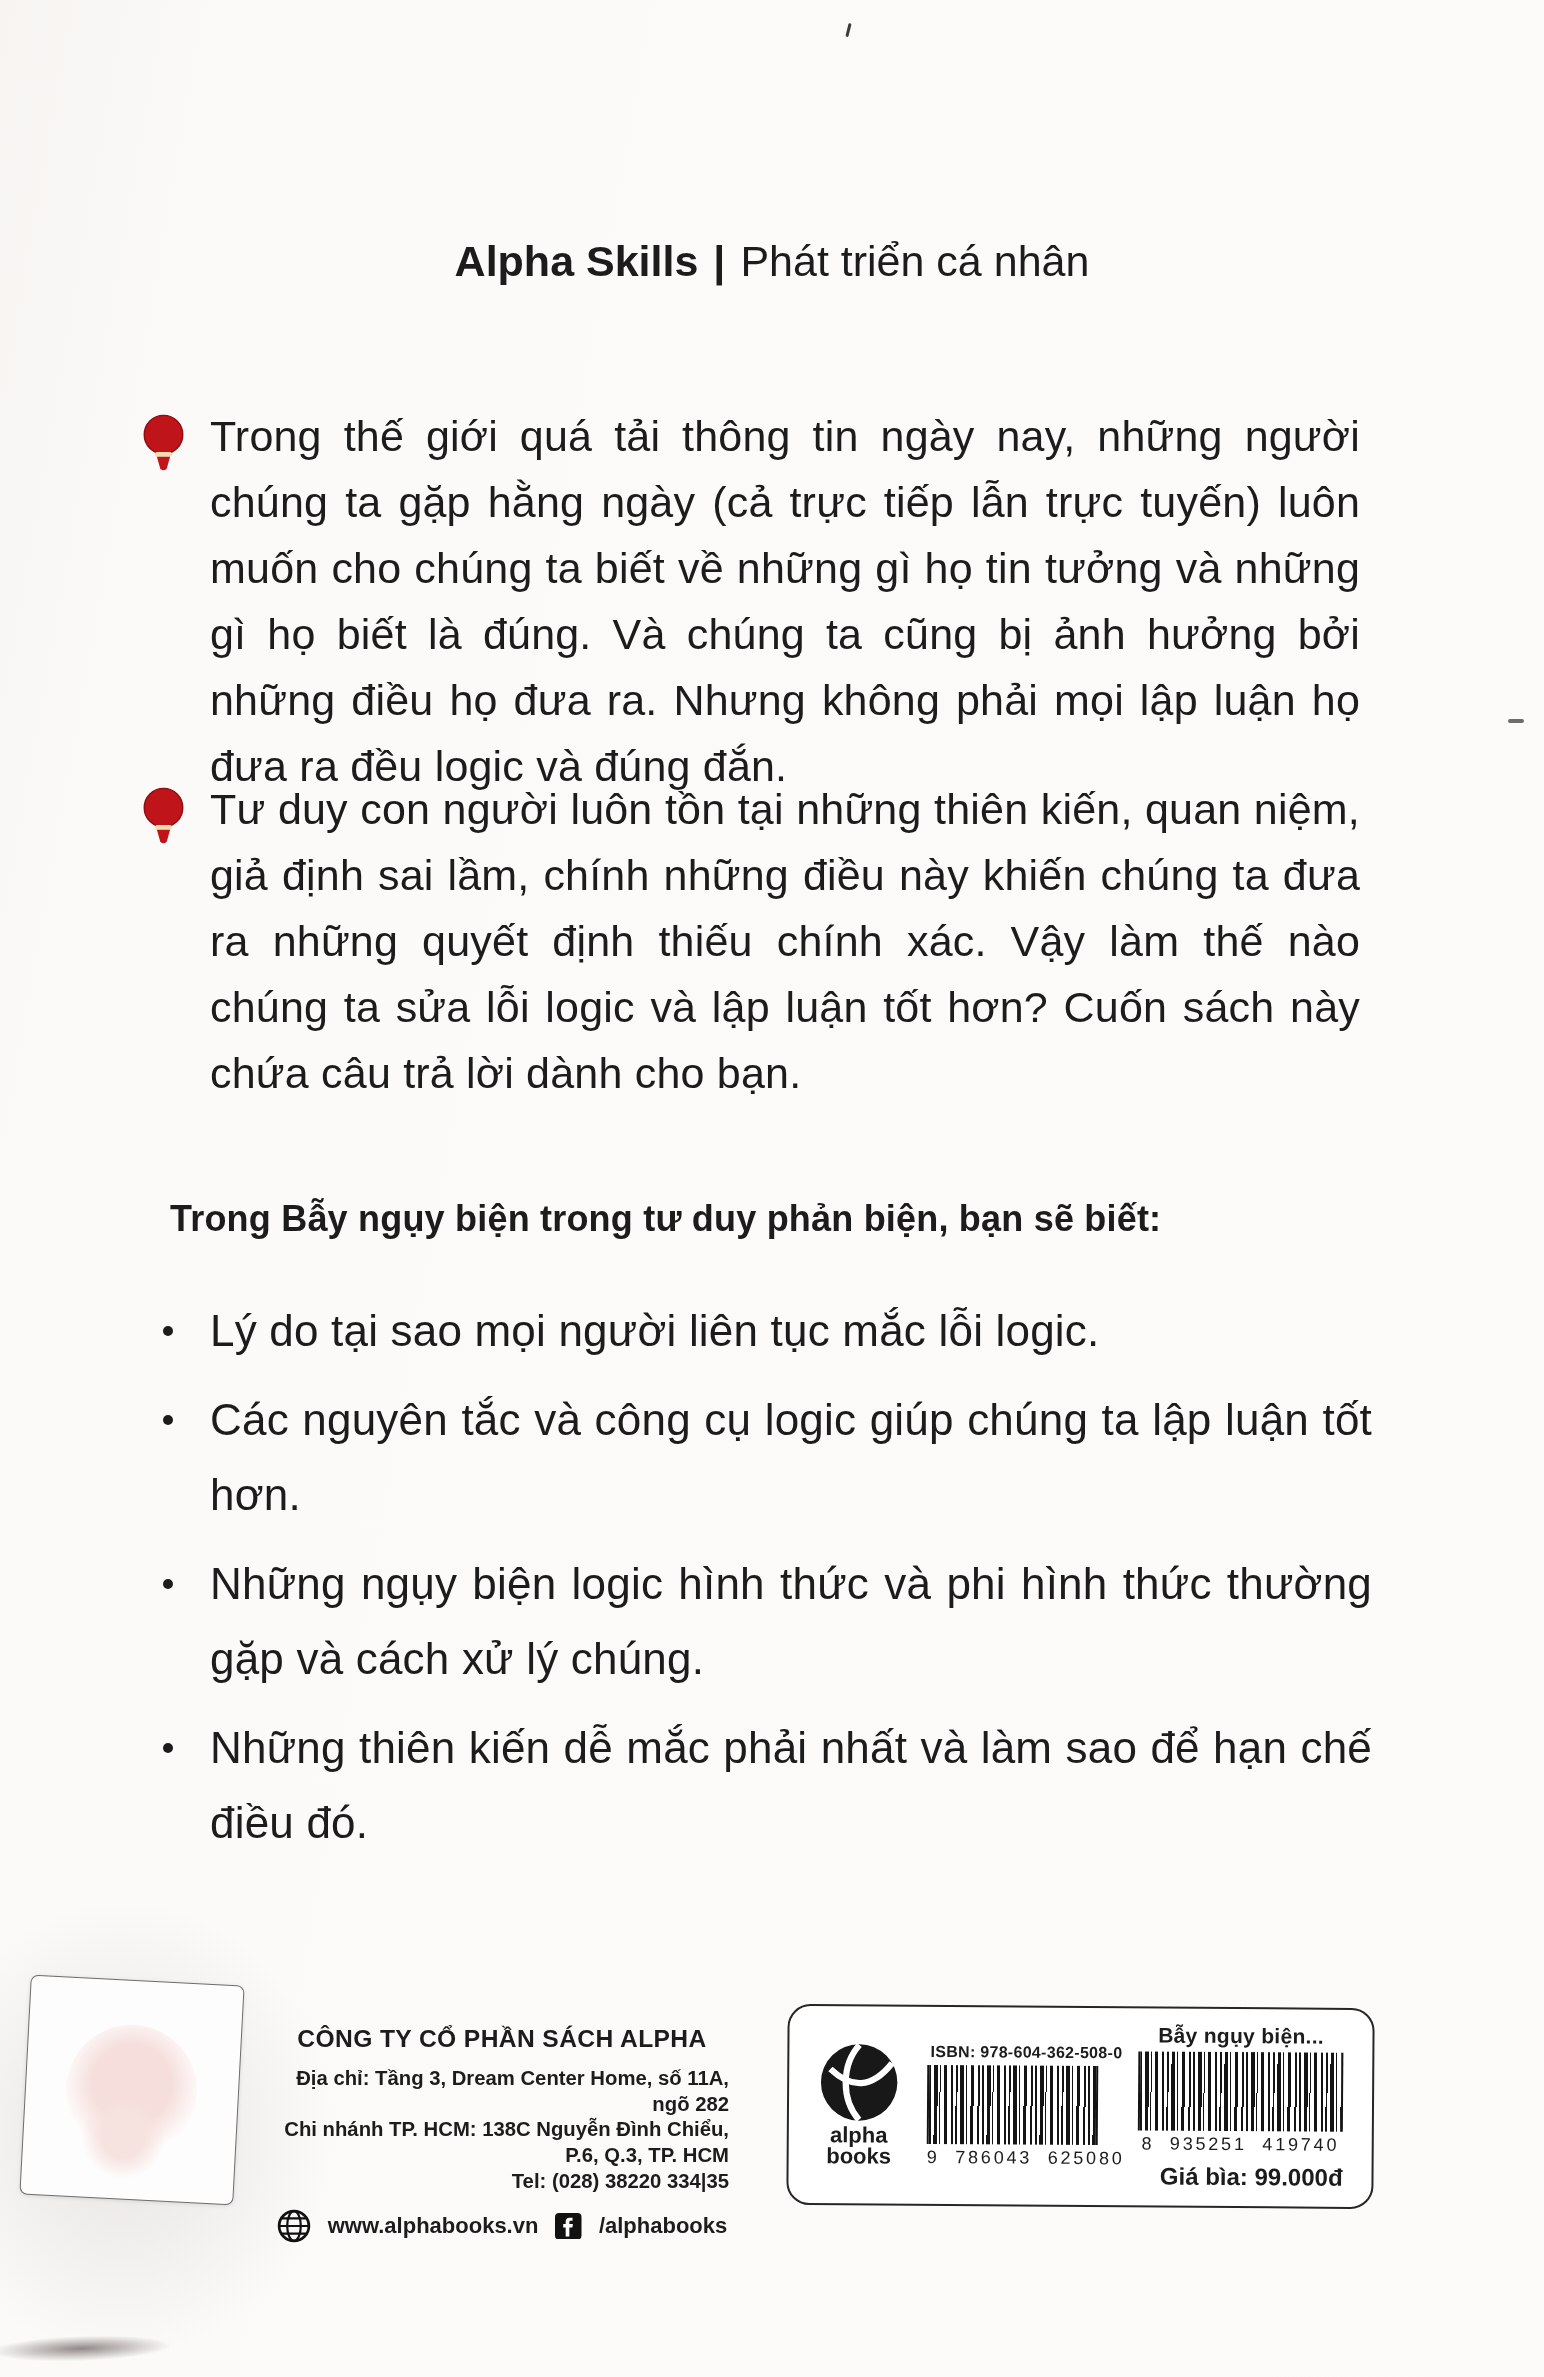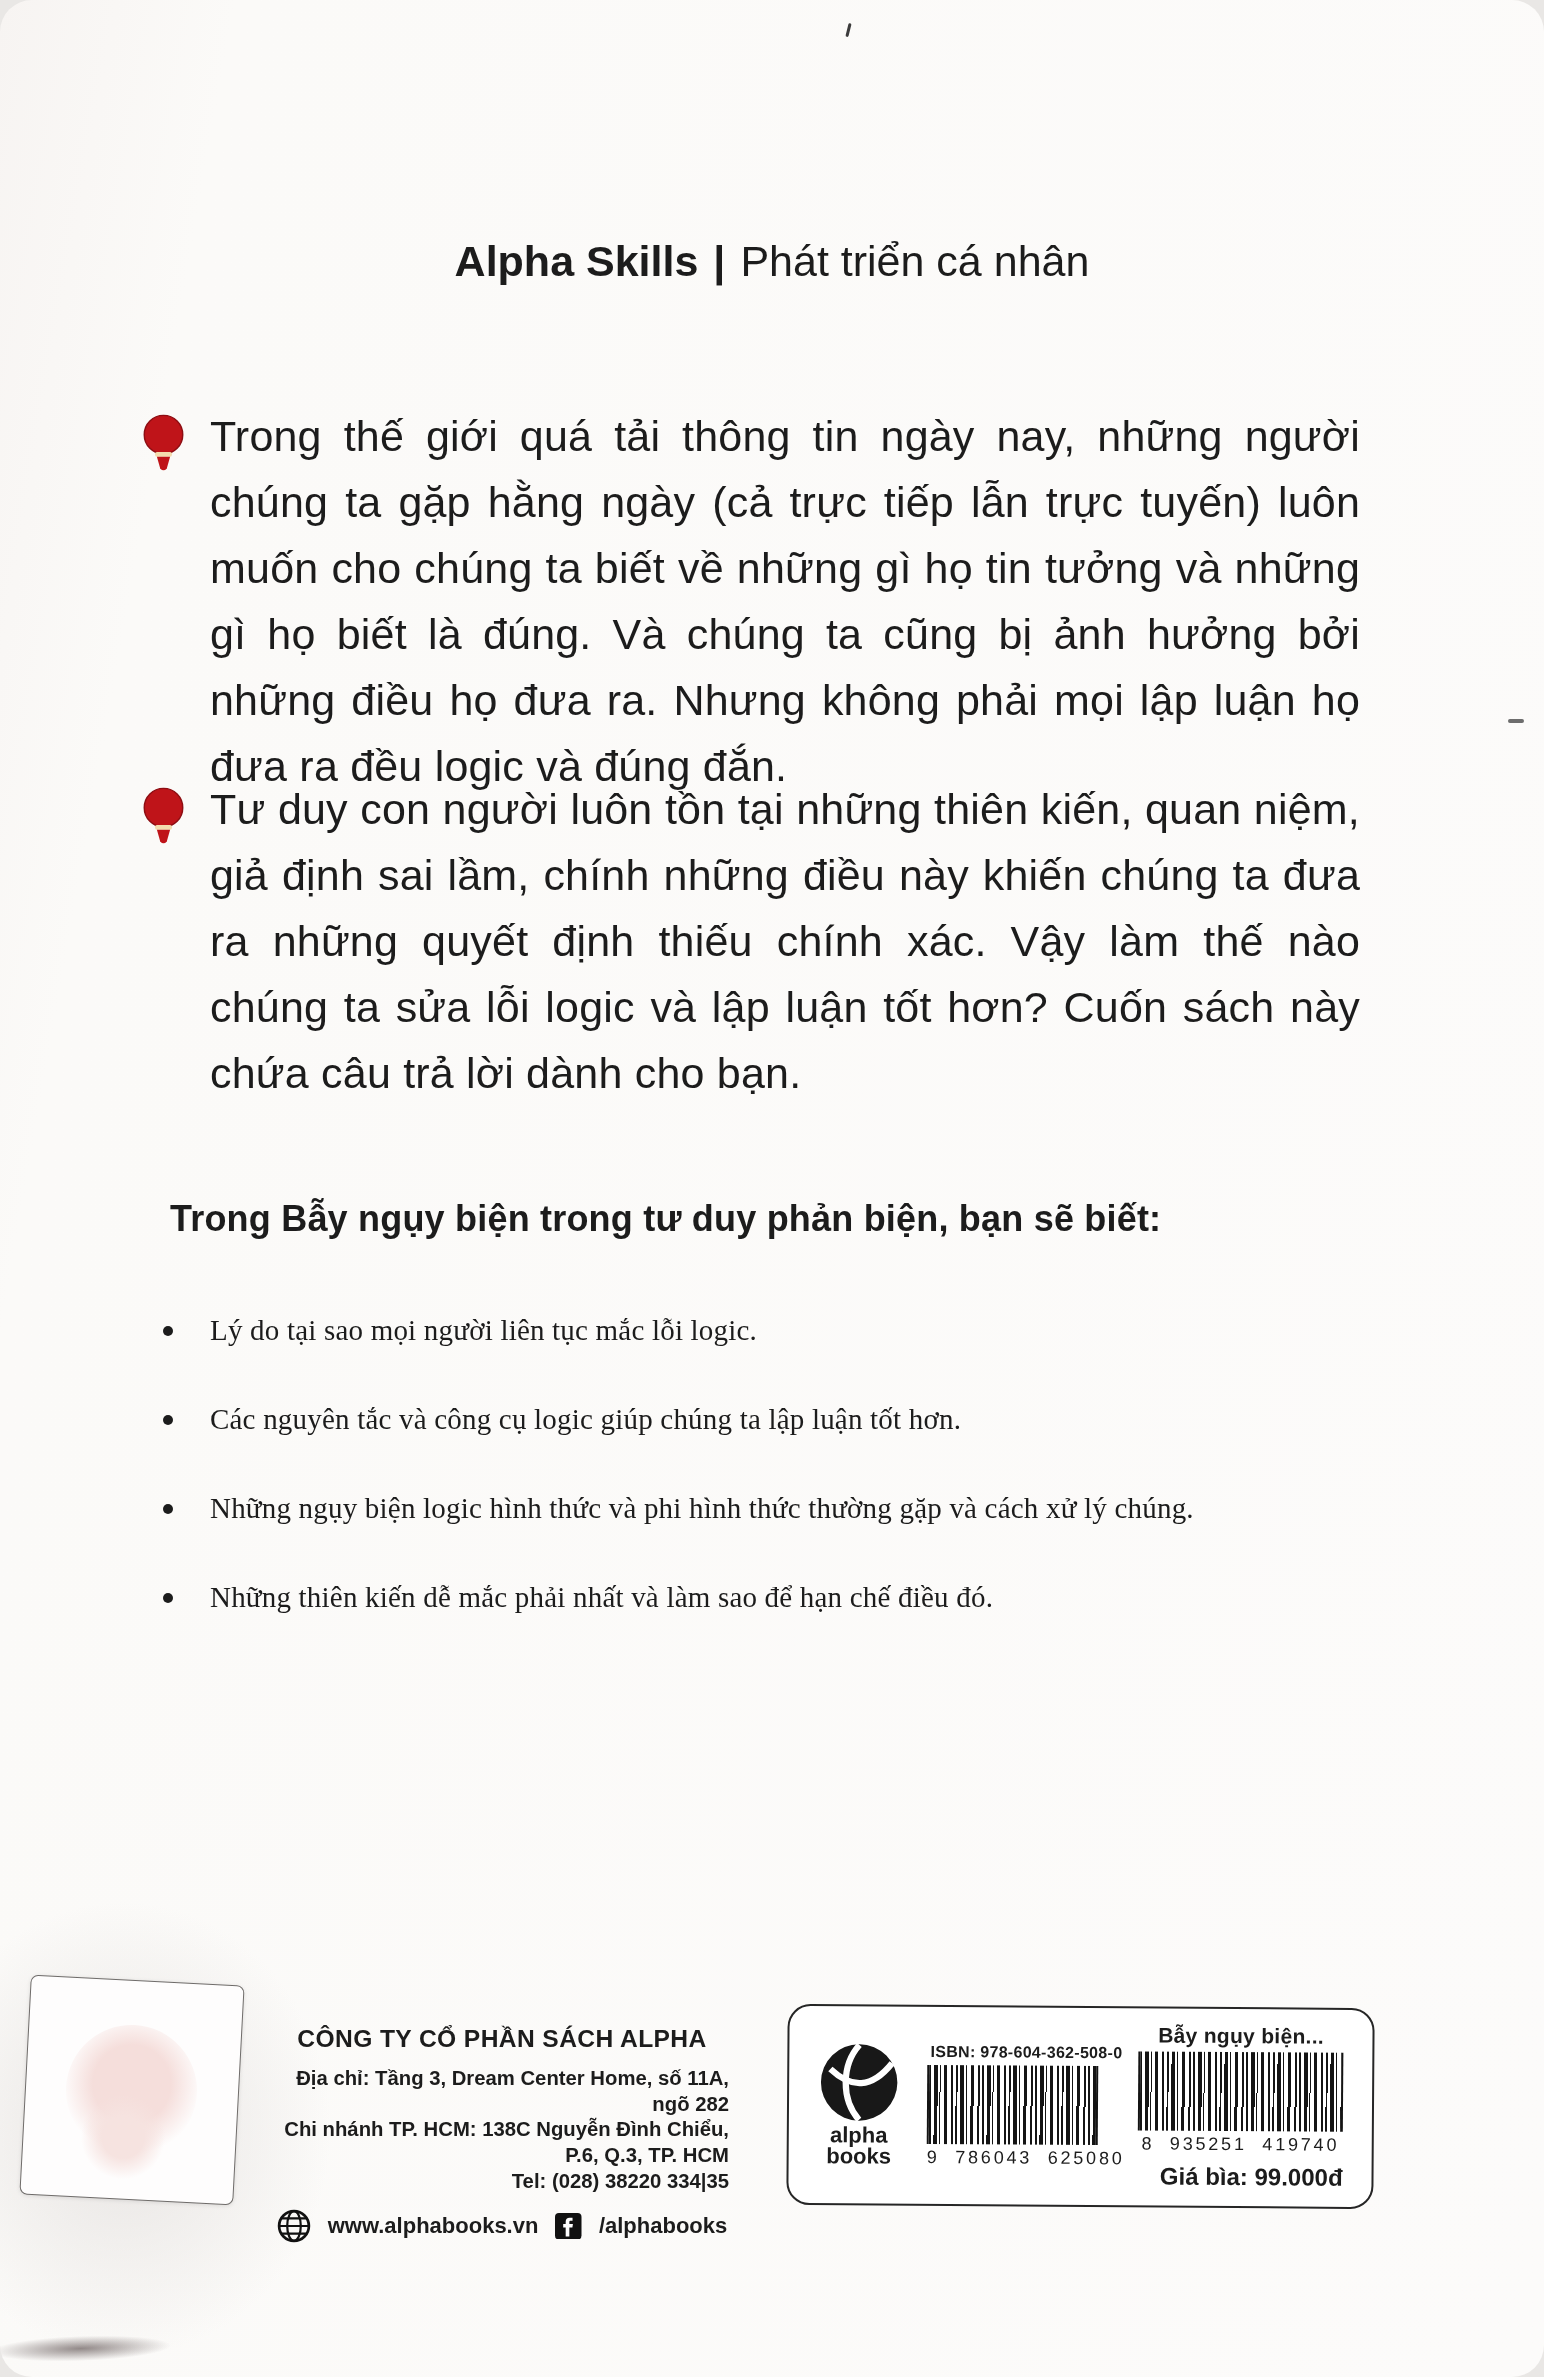--- a/index.html
+++ b/index.html
@@ -1,41 +1,40 @@
 <!DOCTYPE html>
 <html style="font-size:15px"><head>
 <meta charset="utf-8">
 <style>
   html,body{margin:0;padding:0;background:#e9e7e5;}
   .page{
     position:relative;width:1544px;height:2377px;margin:0 auto;
     background:linear-gradient(100deg,#f7f4f2 0%,#fbfaf8 12%,#fcfbfa 100%);
     overflow:hidden;color:#1c1c1c;
     font-family:"Liberation Sans","DejaVu Sans",sans-serif;
-    border-radius:32px;
   }
 
   
   .brand{position:absolute;top:237px;left:0;width:100%;text-align:center;font-size:43px;}
   .brand .bold{font-weight:700;}
   .brand .sep{font-weight:700;margin:0 15px;}
 
   
   .para{position:absolute;left:140px;width:1240px;display:flex;align-items:flex-start;}
   .para .bulb{flex:0 0 47px;margin-top:11.4px;}
   .para p{margin:0 0 0 23px;width:1150px;font-size:43px;line-height:66px;text-align:justify;letter-spacing:0.2px;}
   .para1{top:403px;}
   .para2{top:776px;}
 
   
   .heading{position:absolute;top:1198px;left:170px;margin:0;font-size:36px;font-weight:700;letter-spacing:0.2px;}
 
   
   .bullets{position:absolute;top:1293px;left:142px;width:1230px;margin:0;padding:0;list-style:none;}
-  .bullets li{position:relative;padding-left:68px;font-size:29px;line-height:75px;margin-bottom:14px;text-align:justify;letter-spacing:0.2px;font-family:Liberation Serif, serif;}
+  .bullets li{position:relative;padding-left:68px;font-size:44px;line-height:75px;margin-bottom:14px;text-align:justify;letter-spacing:0.2px;}
   .bullets li .dot{position:absolute;left:21px;top:33px;width:10.4px;height:10.4px;border-radius:50%;background:#1c1c1c;}
 
   
   .scan-shade{position:absolute;left:-85px;top:1902px;width:416px;height:454px;
     background:radial-gradient(closest-side,#e7e4e2 0%,rgba(231,228,226,0) 100%);}
 
   .sticker{position:absolute;left:24.6px;top:1980px;width:212px;height:218px;background:#fefdfd;
     border:1.9px solid #6f6c6a;border-radius:7.6px;transform:rotate(3deg);box-shadow:0 0.9px 4.7px rgba(0,0,0,.10);}
   .sticker .ghost{position:absolute;left:40px;top:44px;width:131px;height:131px;border-radius:50%;
     background:radial-gradient(circle at 50% 45%,#f5dedb 0 40%,rgba(245,222,219,0) 72%);}

